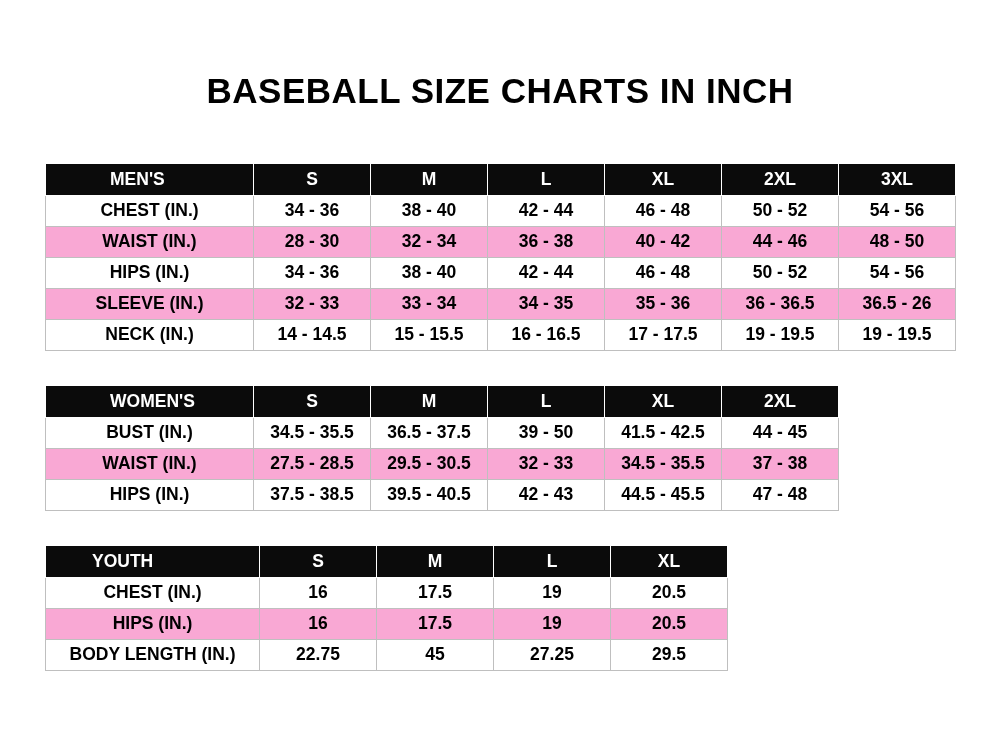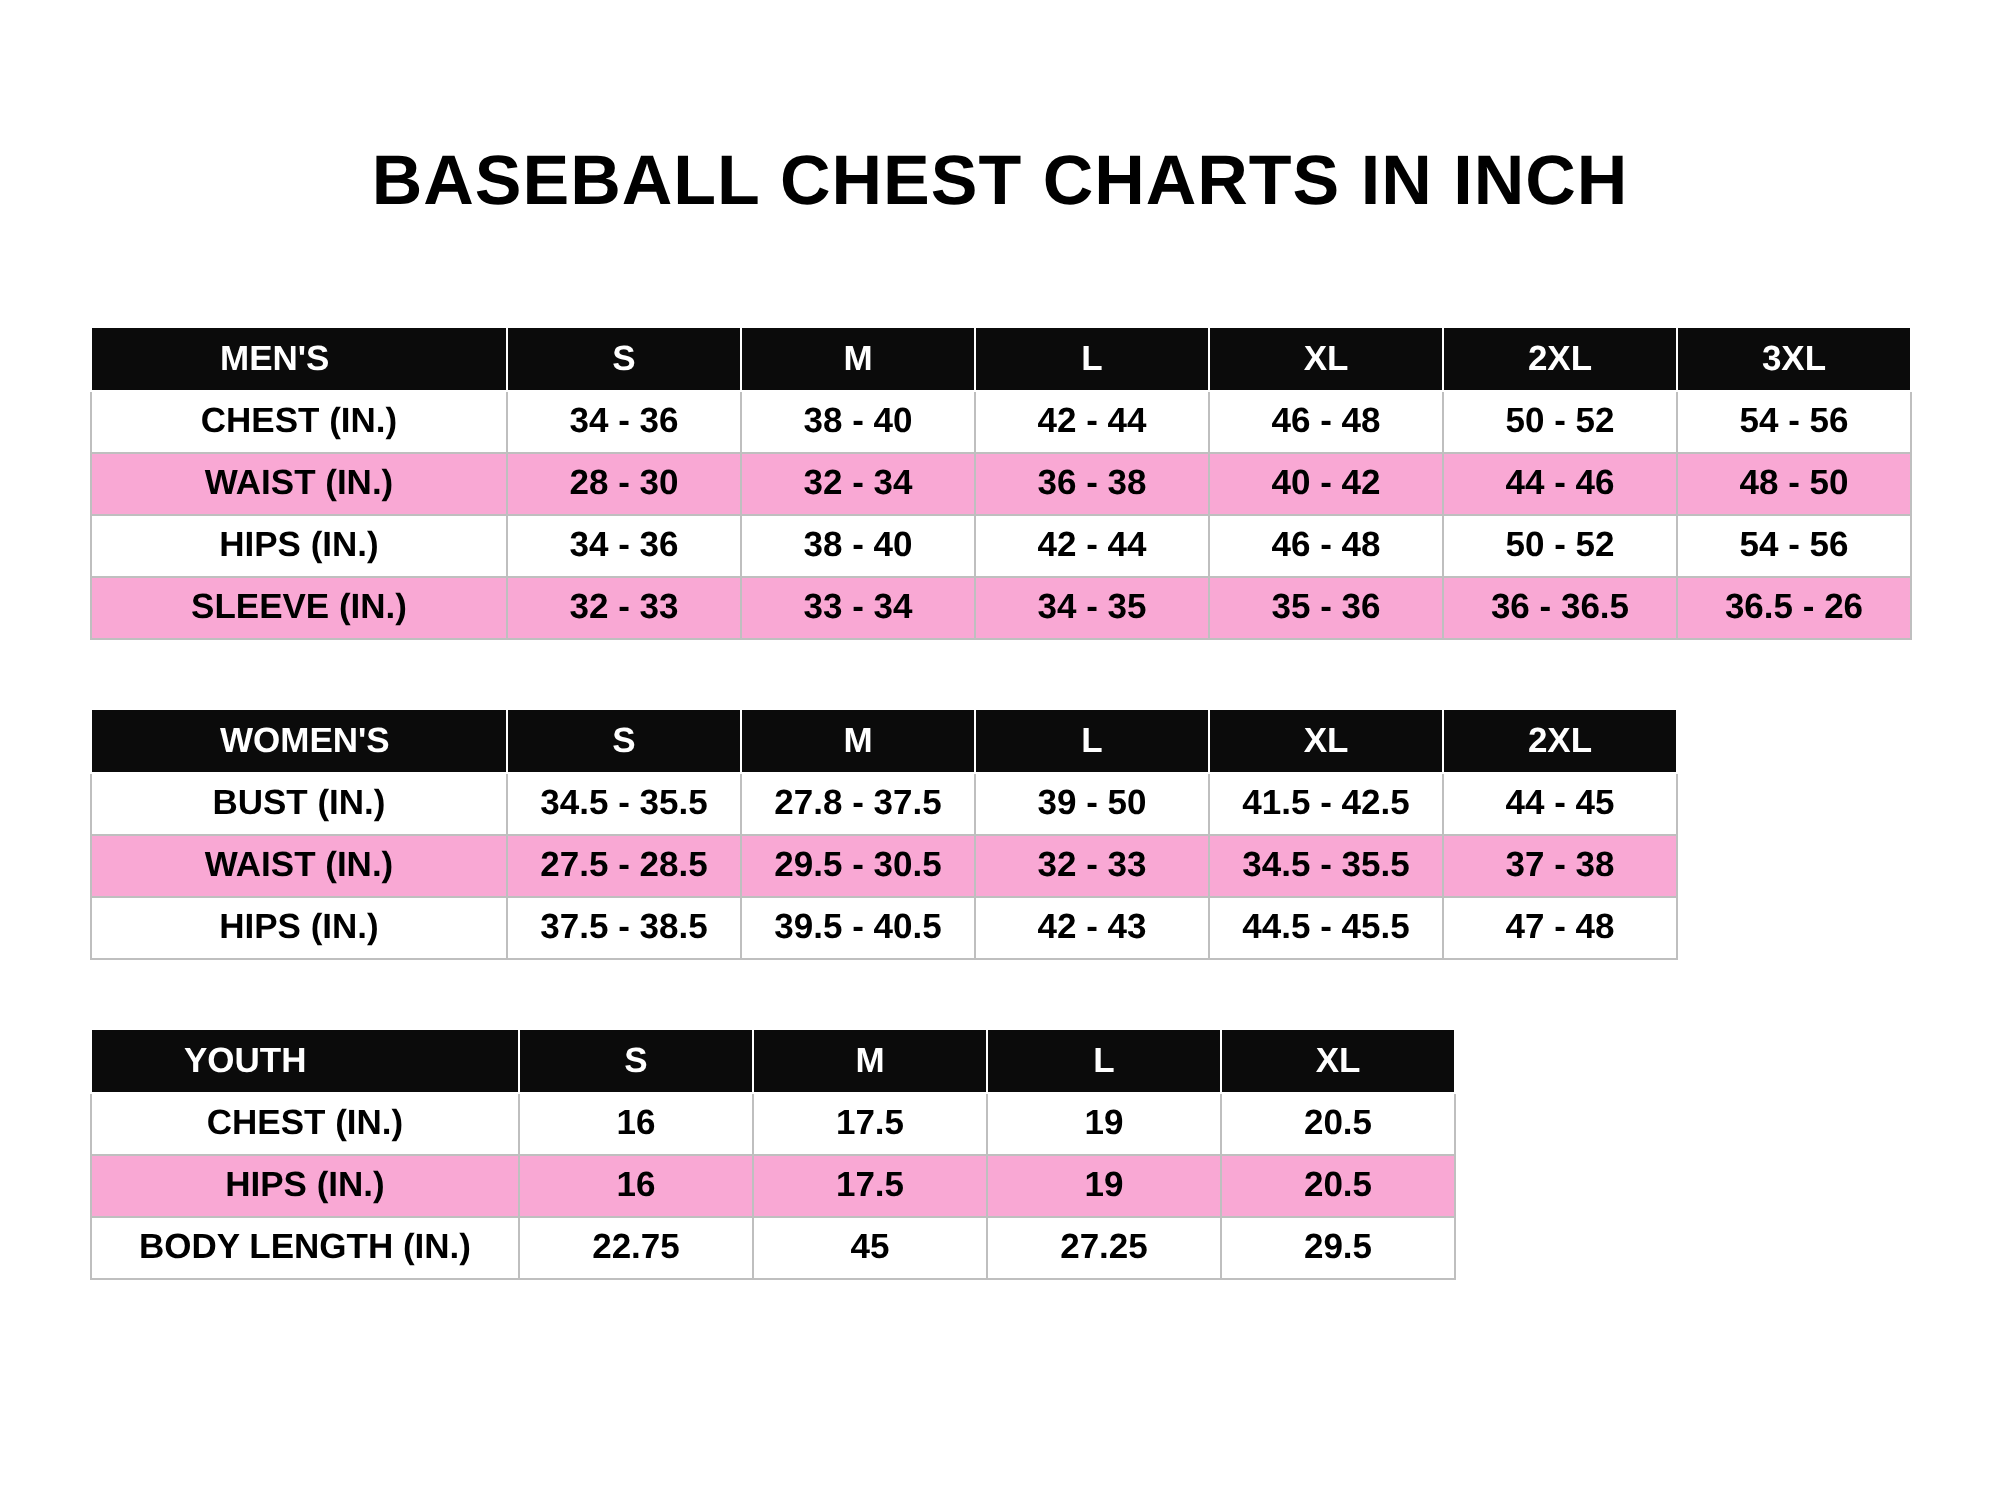--- a/index.html
+++ b/index.html
@@ -83,21 +83,21 @@
   table.women col.c0 { width: 208px; }
   table.women col.cx { width: 117px; }
   table.youth col.c0 { width: 214px; }
   table.youth col.cx { width: 117px; }
 </style>
 </head>
 <body>
 
 <div class="page">
 
-  <div class="title">BASEBALL CHEST CHARTS IN INCH</div>
+  <div class="title">BASEBALL SIZE CHARTS IN INCH</div>
 
   <div class="tables">
 
     <table class="men">
       <colgroup>
         <col class="c0">
           <col class="cx">
           <col class="cx">
           <col class="cx">
           <col class="cx">
@@ -145,20 +145,29 @@
         </tr>
         <tr class="alt">
           <td class="rowhead">SLEEVE (IN.)</td>
           <td>32 - 33</td>
           <td>33 - 34</td>
           <td>34 - 35</td>
           <td>35 - 36</td>
           <td>36 - 36.5</td>
           <td>36.5 - 26</td>
         </tr>
+        <tr>
+          <td class="rowhead">NECK (IN.)</td>
+          <td>14 - 14.5</td>
+          <td>15 - 15.5</td>
+          <td>16 - 16.5</td>
+          <td>17 - 17.5</td>
+          <td>19 - 19.5</td>
+          <td>19 - 19.5</td>
+        </tr>
       </tbody>
     </table>
 
     <table class="women">
       <colgroup>
         <col class="c0">
           <col class="cx">
           <col class="cx">
           <col class="cx">
           <col class="cx">
@@ -171,21 +180,21 @@
           <th>M</th>
           <th>L</th>
           <th>XL</th>
           <th>2XL</th>
         </tr>
       </thead>
       <tbody>
         <tr>
           <td class="rowhead">BUST (IN.)</td>
           <td>34.5 - 35.5</td>
-          <td>27.8 - 37.5</td>
+          <td>36.5 - 37.5</td>
           <td>39 - 50</td>
           <td>41.5 - 42.5</td>
           <td>44 - 45</td>
         </tr>
         <tr class="alt">
           <td class="rowhead">WAIST (IN.)</td>
           <td>27.5 - 28.5</td>
           <td>29.5 - 30.5</td>
           <td>32 - 33</td>
           <td>34.5 - 35.5</td>

